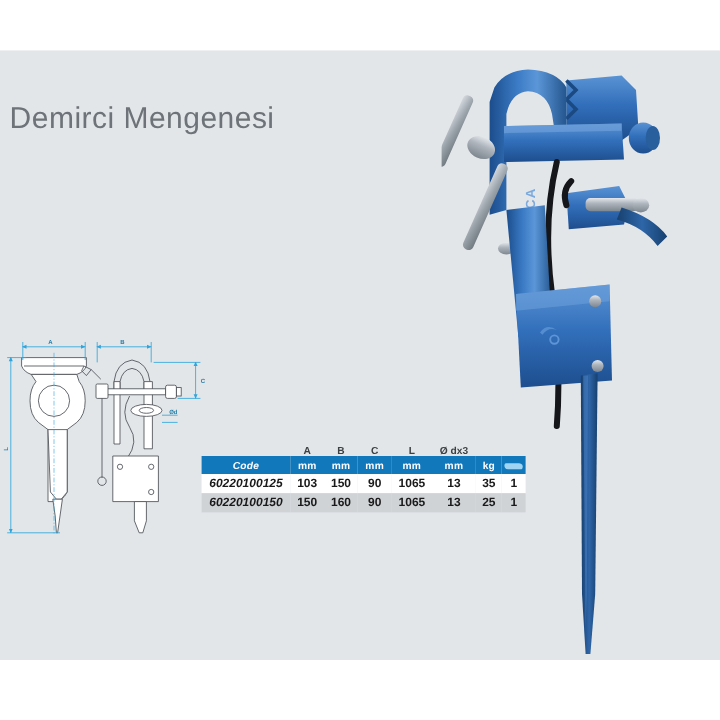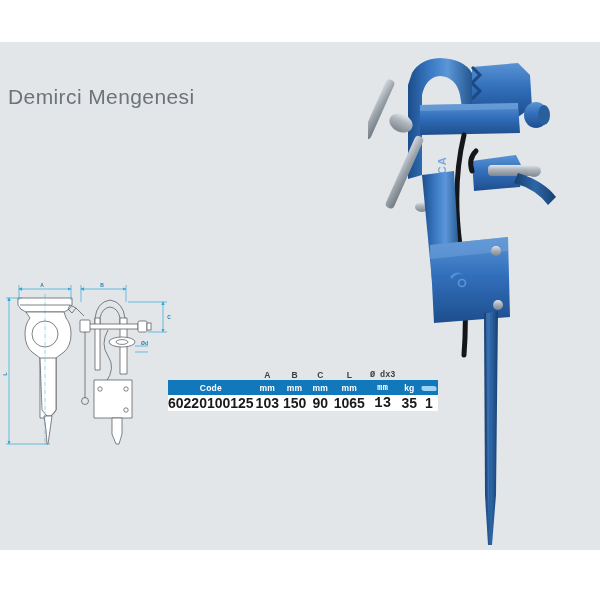--- a/index.html
+++ b/index.html
@@ -28,21 +28,21 @@
     width: 600px;
     background: #e3e6e9;
   }
   #bg-main { top: 42px; height: 508px; }
 
   
   #product-title {
     position: absolute;
     left: 8px;
     top: 85px;
-    font-size: 21px;
+    font-size: 25px;
     font-weight: 400;
     color: #6d7378;
     letter-spacing: 0.4px;
     white-space: nowrap;
     text-align: center;
   }
 
   
   #drawings {
     position: absolute;
@@ -85,30 +85,30 @@
     font-size: 8.5px;
     letter-spacing: 0.2px;
   }
   .hdrrow th.col-code,
   .datarow td.col-code {
     text-align: left;
     padding-left: 4px;
   }
   .datarow td {
     height: 16px;
-    font-size: 14px;
+    font-size: 10px;
     font-weight: 700;
   }
   .datarow.odd td { background: #ffffff; }
   .datarow.even td { background: #cfd3d6; }
 
-  .col-code { width: 76px; }
+  .col-code { width: 76px; font-style: italic; }
   .col-a, .col-b, .col-c { width: 30px; }
   .col-l { width: 36px; }
-  .col-d { width: 38px; font-family: Liberation Mono, monospace; }
+  .col-d { width: 38px; }
   .col-kg { width: 24px; }
   .col-pack { width: 20px; }
 
   .pack-icon {
     display: inline-block;
     width: 16px;
     height: 7px;
     position: relative;
     vertical-align: middle;
   }
@@ -264,20 +264,30 @@
       <tr class="datarow odd">
         <td class="col-code">60220100125</td>
         <td class="col-a">103</td>
         <td class="col-b">150</td>
         <td class="col-c">90</td>
         <td class="col-l">1065</td>
         <td class="col-d">13</td>
         <td class="col-kg">35</td>
         <td class="col-pack">1</td>
       </tr>
+      <tr class="datarow even">
+        <td class="col-code">60220100150</td>
+        <td class="col-a">150</td>
+        <td class="col-b">160</td>
+        <td class="col-c">90</td>
+        <td class="col-l">1065</td>
+        <td class="col-d">13</td>
+        <td class="col-kg">25</td>
+        <td class="col-pack">1</td>
+      </tr>
     </tbody>
   </table>
 
   <div id="product-photo">
     <svg width="196" height="500" viewBox="0 0 196 500">
       <defs>
         <linearGradient id="blueV" x1="0" y1="0" x2="1" y2="0">
           <stop offset="0%" stop-color="#1c4d8c"></stop>
           <stop offset="35%" stop-color="#3a7ac4"></stop>
           <stop offset="62%" stop-color="#5b96d8"></stop>

